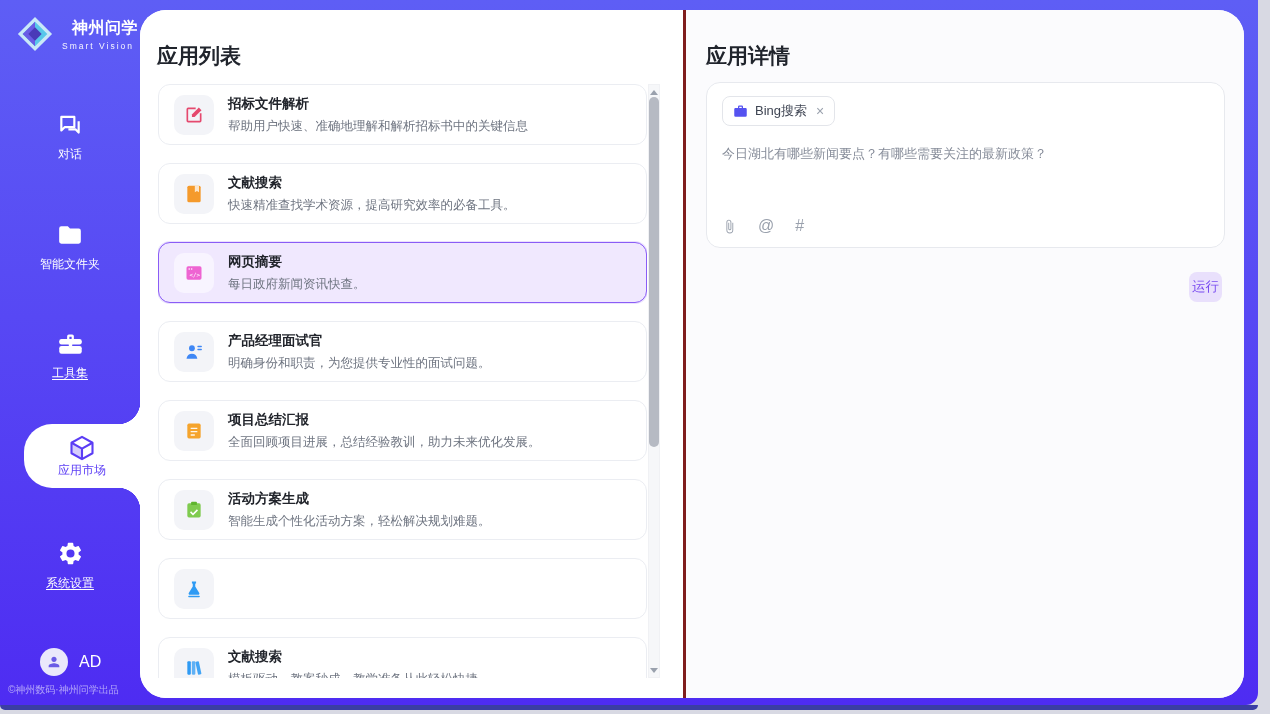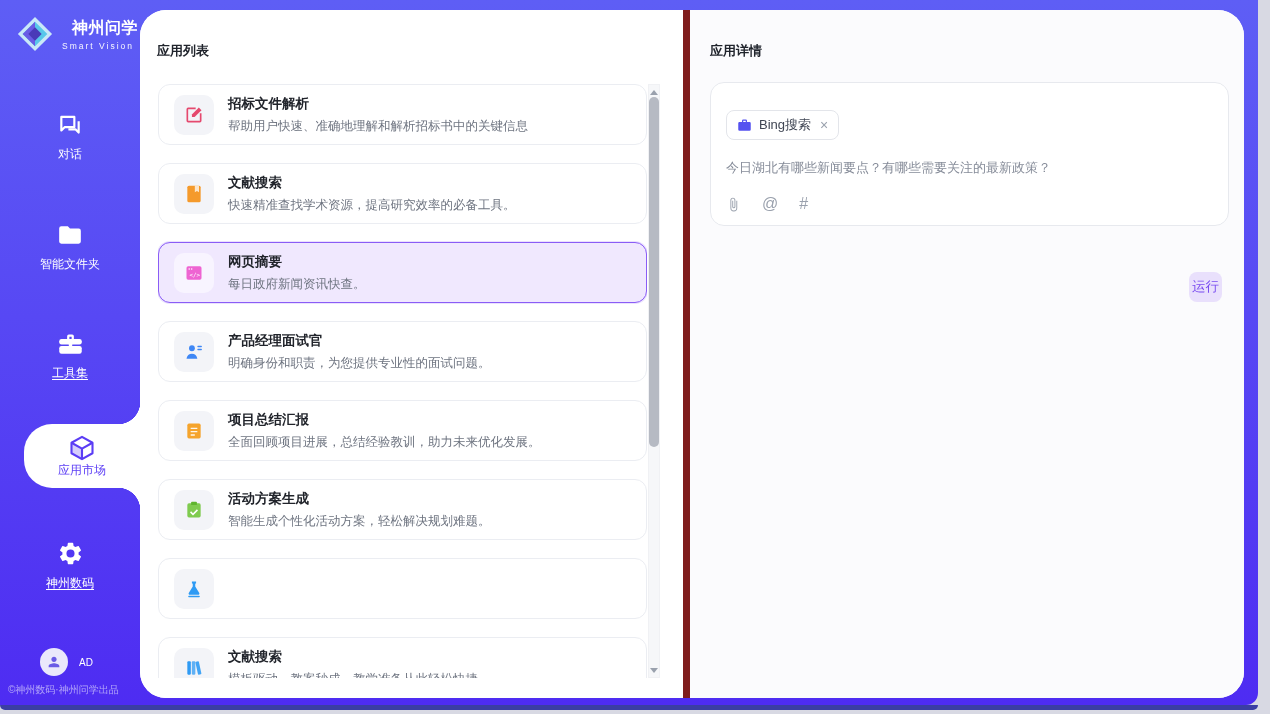--- a/index.html
+++ b/index.html
@@ -28,53 +28,53 @@
     border-radius:28px 0 0 28px; display:flex; flex-direction:column; align-items:center;
     justify-content:center; color:#5b3df5; font-size:12px; cursor:pointer; }
   .nav-active::before { content:""; position:absolute; right:0; top:-22px; width:22px; height:22px;
     background:radial-gradient(circle at 0 0, rgba(0,0,0,0) 22px, #ffffff 22.5px); }
   .nav-active::after { content:""; position:absolute; right:0; bottom:-22px; width:22px; height:22px;
     background:radial-gradient(circle at 0 100%, rgba(0,0,0,0) 22px, #ffffff 22.5px); }
 
   .user-row { position:absolute; left:40px; top:648px; display:flex; align-items:center; gap:11px; }
   .avatar-circle { width:28px; height:28px; border-radius:50%; background:#eae8fb;
     display:flex; align-items:center; justify-content:center; }
-  .user-name { font-size:10px; color:#fff; }
+  .user-name { font-size:16px; color:#fff; }
   .sidebar-footer { position:absolute; left:8px; top:683px; font-size:10px; color:rgba(255,255,255,.55); white-space:nowrap; }
 
   
   .content { position:absolute; left:140px; top:10px; width:1104px; height:688px;
     border-radius:26px; overflow:hidden; display:flex; background:#fff; }
 
   
   .list-panel { width:543px; position:relative; background:#fff; }
-  .panel-title { position:absolute; left:17px; top:32px; font-size:13px; font-weight:700; color:#20242c; }
+  .panel-title { position:absolute; left:17px; top:32px; font-size:21px; font-weight:700; color:#20242c; }
   .list-viewport { position:absolute; left:18px; top:74px; width:489px; height:594px; overflow:hidden; }
   .app-card { height:61px; margin-bottom:18px; background:#fff; border:1px solid #ebedf2;
     border-radius:12px; display:flex; align-items:center; padding-left:15px; cursor:pointer; }
   .app-card.selected { background:#f0e8fe; border:1px solid #8a5cf6; box-shadow:0 0 0 1px rgba(139,92,246,.18); }
   .icon-box { width:40px; height:40px; border-radius:10px; background:#f3f4f8; display:flex;
     align-items:center; justify-content:center; flex:0 0 auto; }
   .app-card.selected .icon-box { background:#f8f4ff; }
   .card-text { margin-left:14px; }
   .card-title { font-size:13.5px; font-weight:700; color:#21242b; }
   .card-desc { font-size:12.5px; color:#6e7480; margin-top:5px; }
 
   .scrollbar { position:absolute; right:23px; top:74px; width:12px; height:594px; background:#f6f7f9;
     border:1px solid #f0f1f4; }
   .sb-arrow { position:absolute; left:0; width:10px; height:10px; display:flex; align-items:center; justify-content:center; cursor:pointer; }
   .sb-arrow.up { top:2px; } .sb-arrow.down { bottom:2px; }
   .tri-up { width:0; height:0; border-left:4px solid transparent; border-right:4px solid transparent; border-bottom:5px solid #9aa1ad; }
   .tri-down { width:0; height:0; border-left:4px solid transparent; border-right:4px solid transparent; border-top:5px solid #9aa1ad; }
   .sb-thumb { position:absolute; left:0; top:12px; width:10px; height:350px; background:#b6bac3; border-radius:5px; cursor:grab; }
 
   
-  .detail-panel { flex:1; position:relative; background:#fbfbfd; border-left:7px solid #7f1d1d; }
-  .detail-card { position:absolute; left:20px; top:72px; width:519px; height:144px; background:#fff;
-    border:1px solid #e7e9ee; border-radius:14px; padding:27px 15px; }
+  .detail-panel { flex:1; position:relative; background:#fbfbfd; border-left:3px solid #7f1d1d; }
+  .detail-card { position:absolute; left:20px; top:72px; width:519px; height:166px; background:#fff;
+    border:1px solid #e7e9ee; border-radius:14px; padding:13px 15px; }
   .tool-tag { display:inline-flex; align-items:center; gap:7px; height:30px; padding:0 10px;
     border:1px solid #e3e5ea; border-radius:8px; background:#fff; cursor:pointer; }
   .tool-tag .tag-label { font-size:13px; color:#3f4553; }
   .tag-close { font-size:14px; color:#9aa1ad; margin-left:2px; cursor:pointer; line-height:1; }
   .prompt-text { margin-top:18px; font-size:13px; color:#868c99; line-height:1.5; cursor:text; }
   .input-icons { position:absolute; left:15px; bottom:12px; display:flex; align-items:center; gap:21px; color:#9aa1ad; }
   .glyph-btn { font-size:16px; color:#9aa1ad; cursor:pointer; }
   .run-button { position:absolute; right:22px; top:262px; width:33px; height:30px; background:#e9e0fc;
     color:#7a4cf0; font-size:13.5px; border:none; border-radius:8px; cursor:pointer; font-family:inherit; }
 </style>
@@ -135,21 +135,21 @@
             <path d="M3 7.5l9 5 9-5M12 12.5v9"></path>
           </g>
         </svg>
         <span class="nav-label">应用市场</span>
       </div>
 
       <div class="nav-item" style="top:540px;">
         <svg width="27" height="27" viewBox="0 0 24 24">
           <path fill="#fff" d="M19.14 12.94c.04-.3.06-.61.06-.94 0-.32-.02-.64-.07-.94l2.03-1.58a.49.49 0 0 0 .12-.61l-1.92-3.32a.49.49 0 0 0-.59-.22l-2.39.96c-.5-.38-1.03-.7-1.62-.94l-.36-2.54a.48.48 0 0 0-.48-.41h-3.84a.47.47 0 0 0-.47.41L9.25 5.35c-.59.24-1.13.57-1.62.94l-2.39-.96a.49.49 0 0 0-.59.22L2.74 8.87c-.12.21-.08.47.12.61l2.03 1.58c-.05.3-.09.63-.09.94s.02.64.07.94l-2.03 1.58a.49.49 0 0 0-.12.61l1.92 3.32c.12.22.37.29.59.22l2.39-.96c.5.38 1.03.7 1.62.94l.36 2.54c.05.24.24.41.48.41h3.84c.24 0 .44-.17.47-.41l.36-2.54c.59-.24 1.13-.56 1.62-.94l2.39.96c.22.08.47 0 .59-.22l1.92-3.32a.49.49 0 0 0-.12-.61l-2.01-1.58zM12 15.6A3.6 3.6 0 1 1 12 8.4a3.6 3.6 0 0 1 0 7.2z"></path>
         </svg>
-        <span class="nav-label u">神州数码</span>
+        <span class="nav-label u">系统设置</span>
       </div>
 
       <div class="user-row">
         <div class="avatar-circle">
           <svg width="16" height="16" viewBox="0 0 24 24">
             <path fill="#6a5be5" d="M12 12c2.21 0 4-1.79 4-4s-1.79-4-4-4-4 1.79-4 4 1.79 4 4 4zm0 2c-2.67 0-8 1.34-8 4v2h16v-2c0-2.66-5.33-4-8-4z"></path>
           </svg>
         </div>
         <span class="user-name">AD</span>
       </div>

